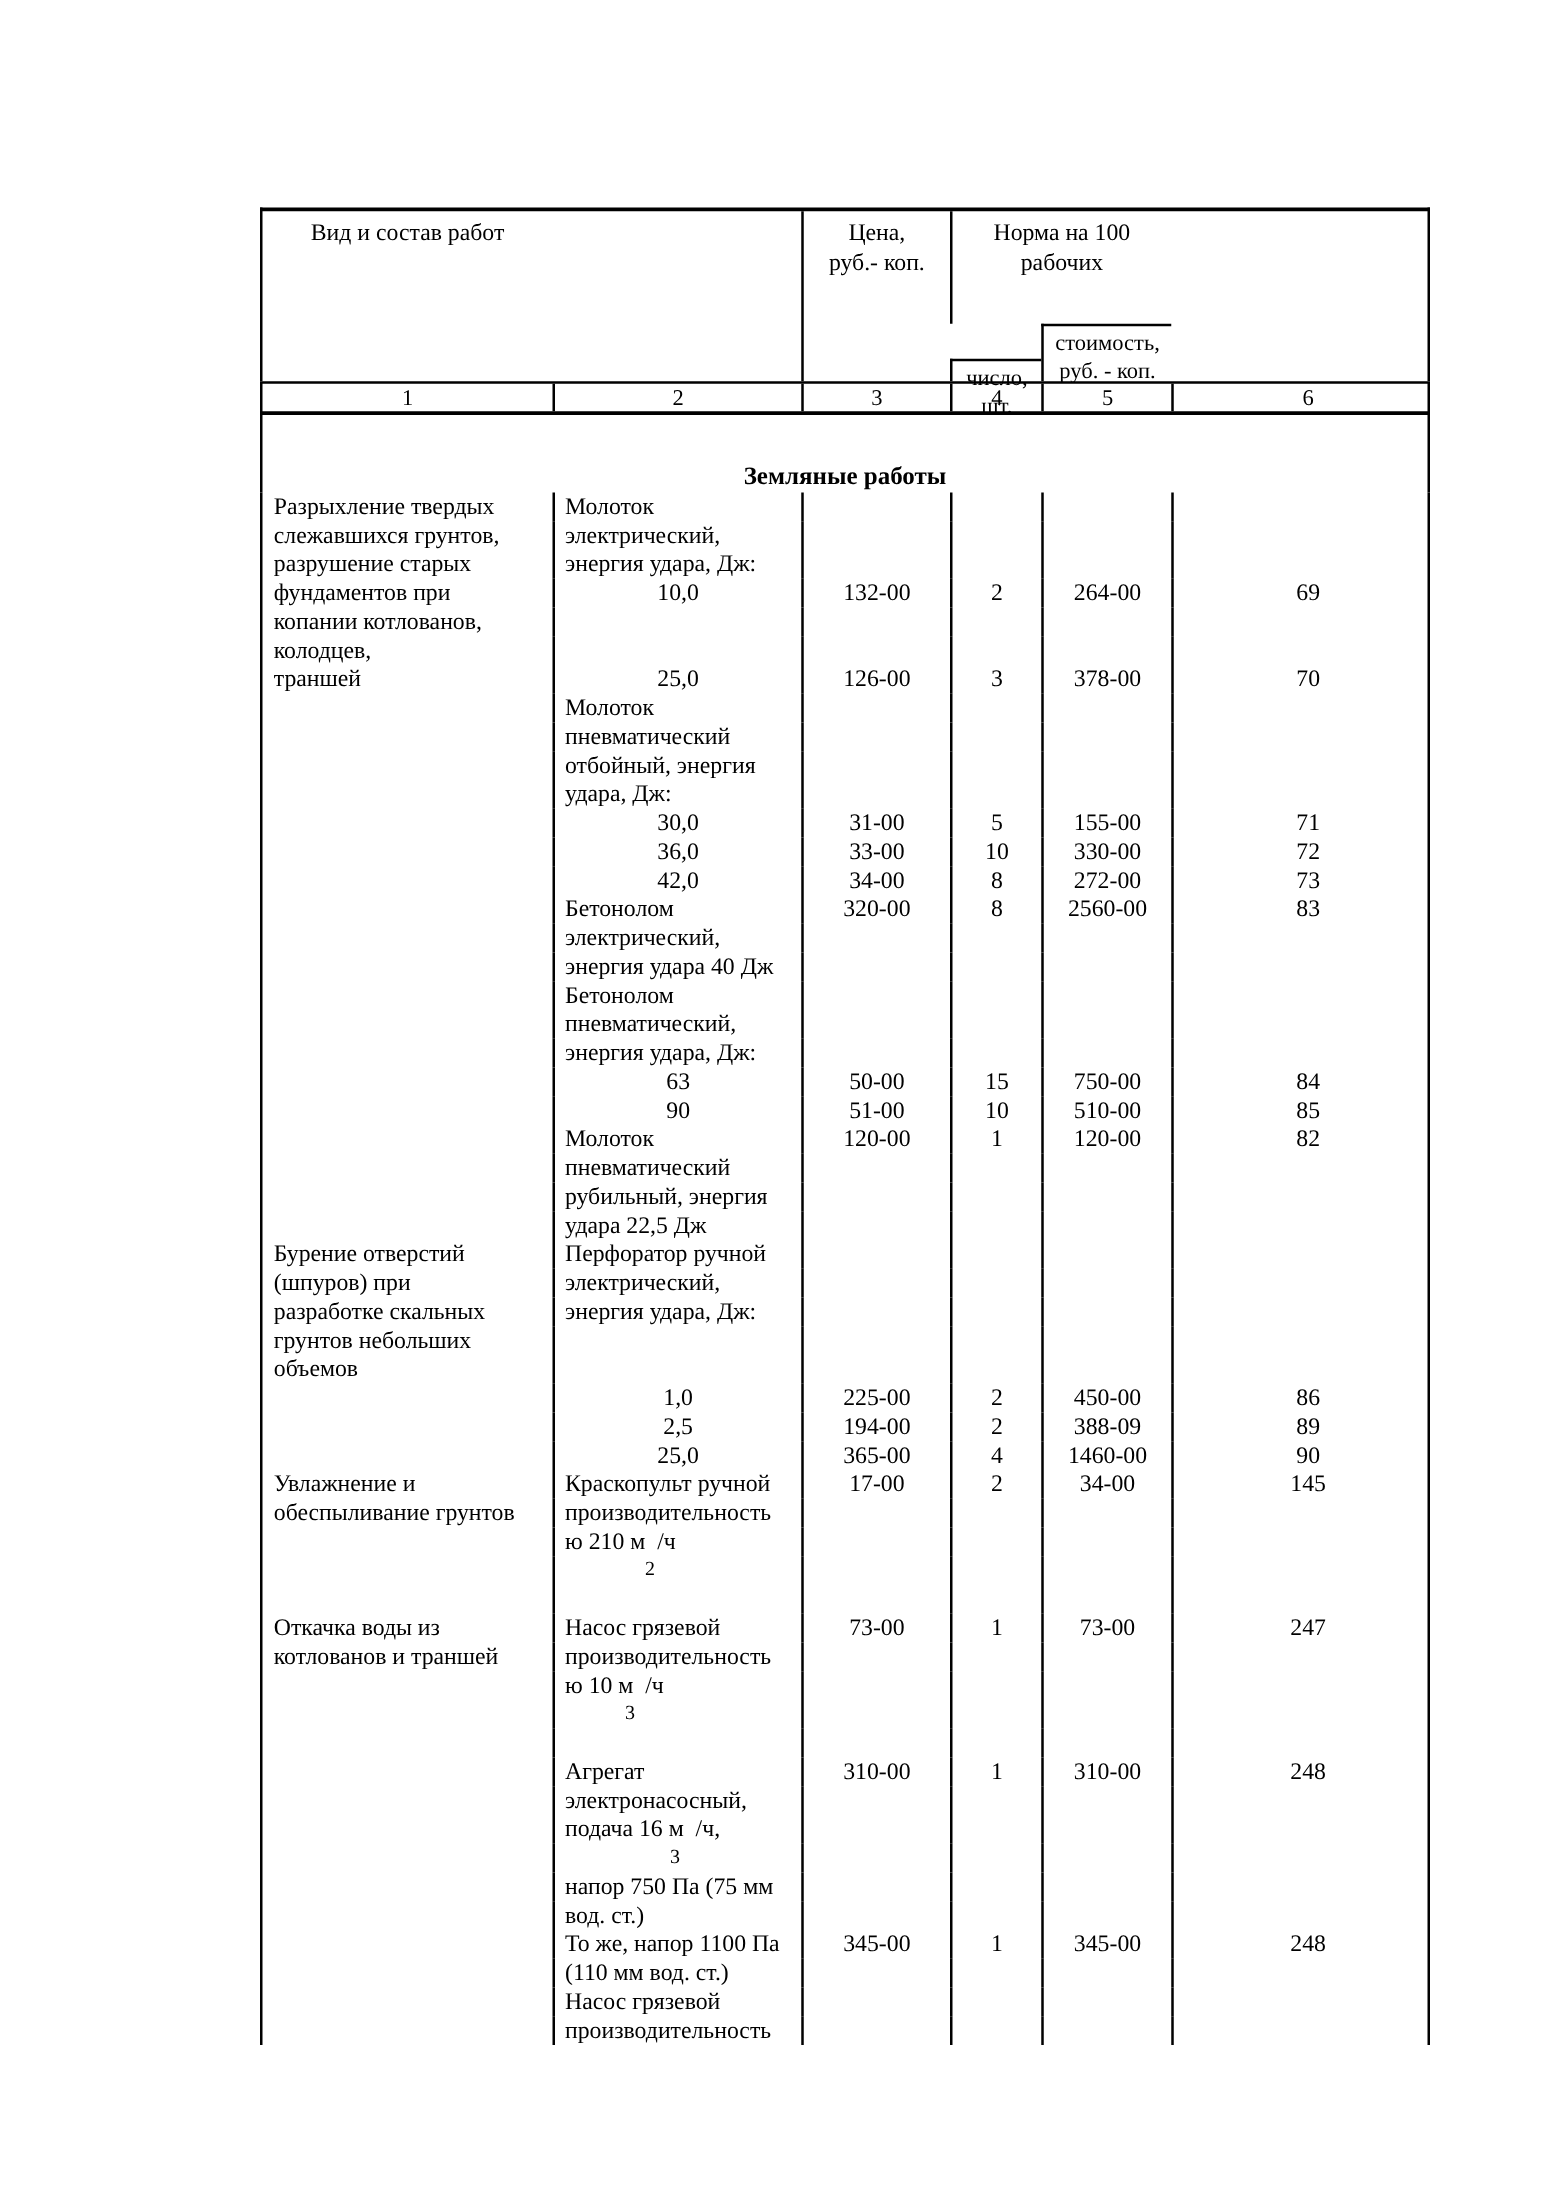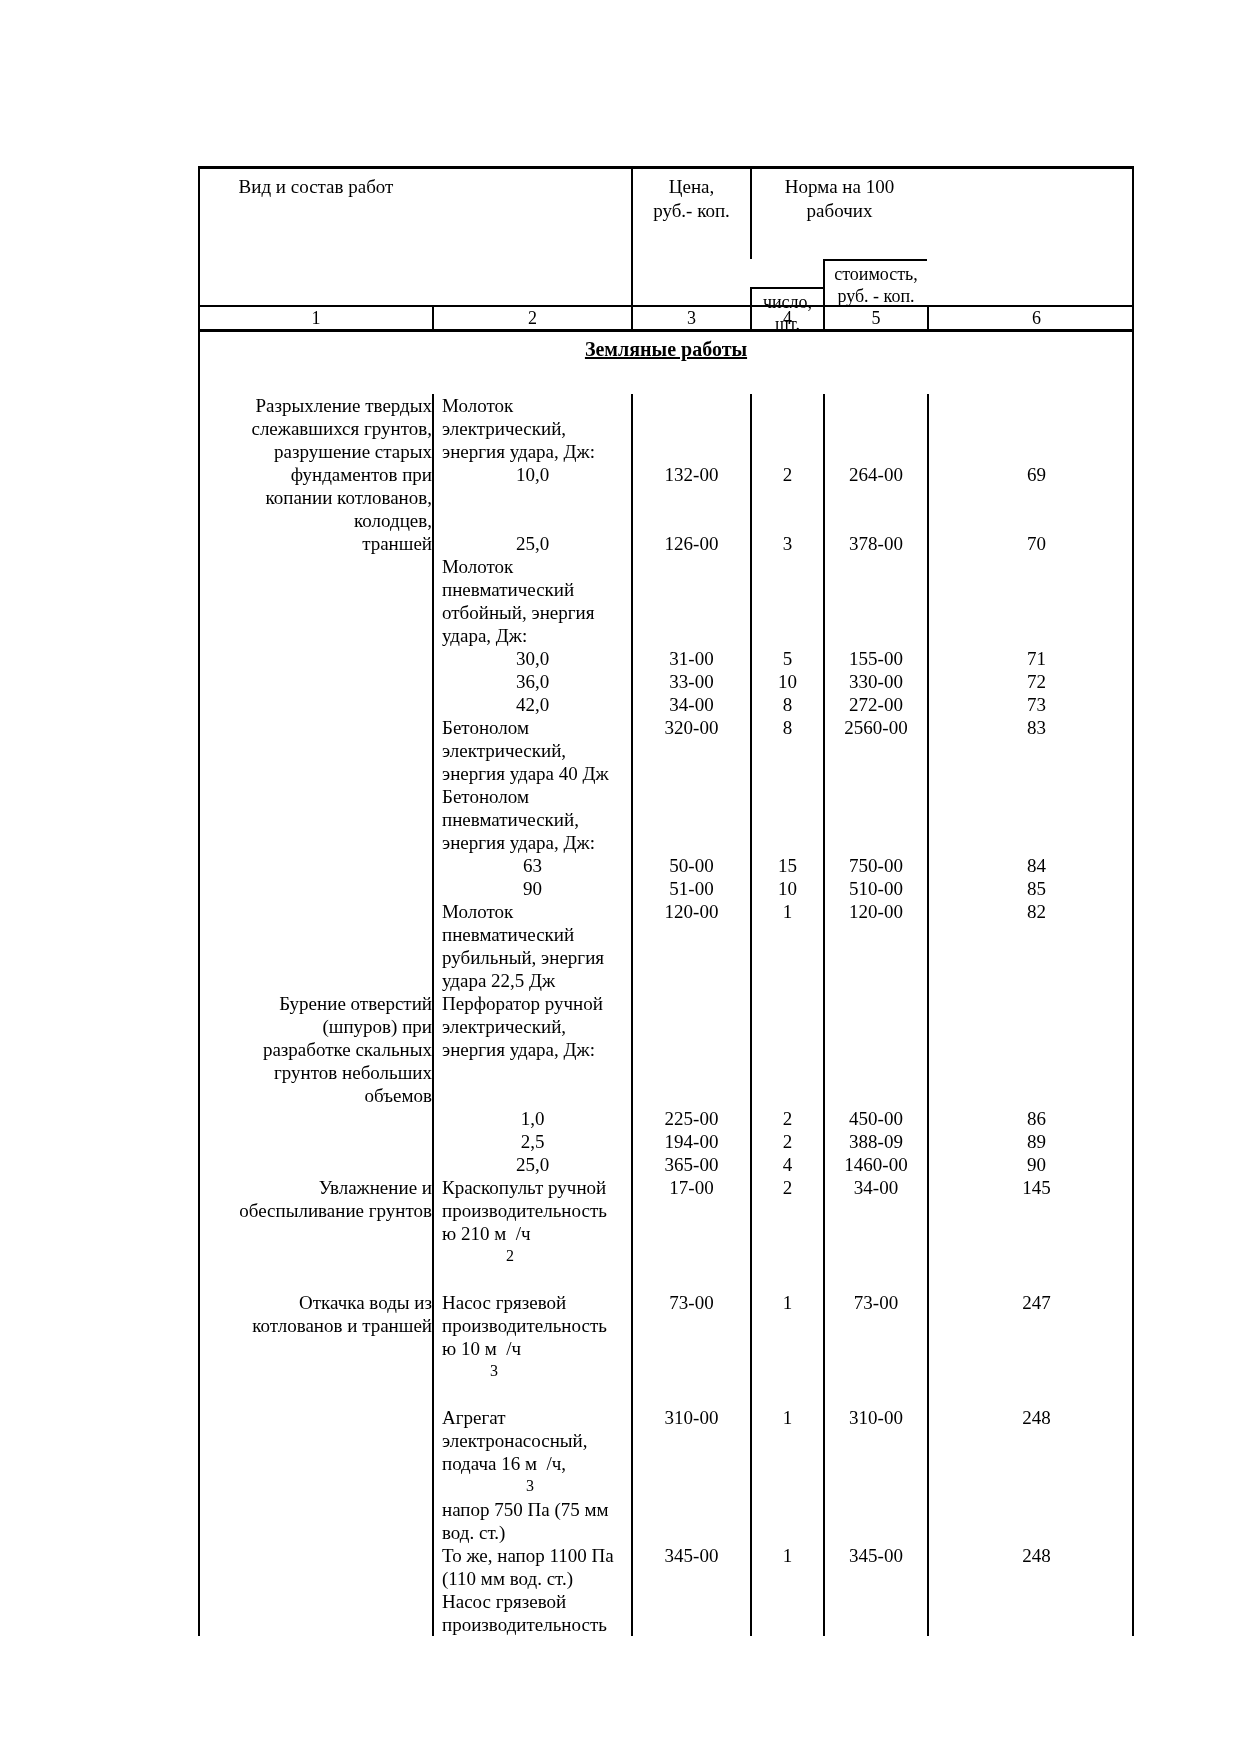--- a/index.html
+++ b/index.html
@@ -1,21 +1,21 @@
 <!DOCTYPE html>
 <html><head>
 <meta charset="utf-8">
 <style>
   html,body{margin:0;padding:0;}
   body{
     width:1240px;height:1755px;position:relative;
     background:#ffffff;color:#000000;
     font-family:"Liberation Serif","DejaVu Serif",serif;
   }
-  .table-wrap{position:absolute;left:198px;top:166px;width:936px;}
+  .table-wrap{position:absolute;left:208px;top:166px;width:936px;}
 
   
   .header-grid{
     display:grid;
     grid-template-columns:232px 199px 119px 73px 104px 217px;
     grid-template-rows:90px 46px;
     border-top:3px solid #000;
     border-left:2px solid #000;
     border-right:2px solid #000;
     box-sizing:border-box;
@@ -45,33 +45,33 @@
     box-sizing:border-box;
   }
   .num-cell{text-align:center;font-size:18px;line-height:22px;box-sizing:border-box;}
   .num-cell + .num-cell{border-left:2px solid #000;}
 
   
   .title-row{
     height:62px;border-left:2px solid #000;border-right:2px solid #000;
     box-sizing:border-box;text-align:center;
   }
-  .title-row .t{display:inline-block;margin-top:6px;font-weight:bold;font-size:20px;text-decoration:underline;}
+  .title-row .t{display:inline-block;margin-top:38px;font-weight:bold;font-size:20px;}
 
   
   .body-grid{
     display:grid;
     grid-template-columns:232px 199px 119px 73px 104px 217px;
     grid-auto-rows:23px;
     border-left:2px solid #000;
     border-right:2px solid #000;
     box-sizing:border-box;
   }
   .bc{font-size:19px;line-height:23px;white-space:pre;box-sizing:border-box;overflow:visible;}
-  .bc1{text-align:right;padding-left:9px;}
+  .bc1{text-align:left;padding-left:9px;}
   .bc2{text-align:left;padding-left:8px;border-left:2px solid #000;}
   .bc2.c2c{text-align:center;padding-left:0;}
   .bc2.c2s{font-size:16px;line-height:21px;}
   .bcn{text-align:center;border-left:2px solid #000;}
 </style>
 </head>
 <body>
 
 <div class="table-wrap">
 

